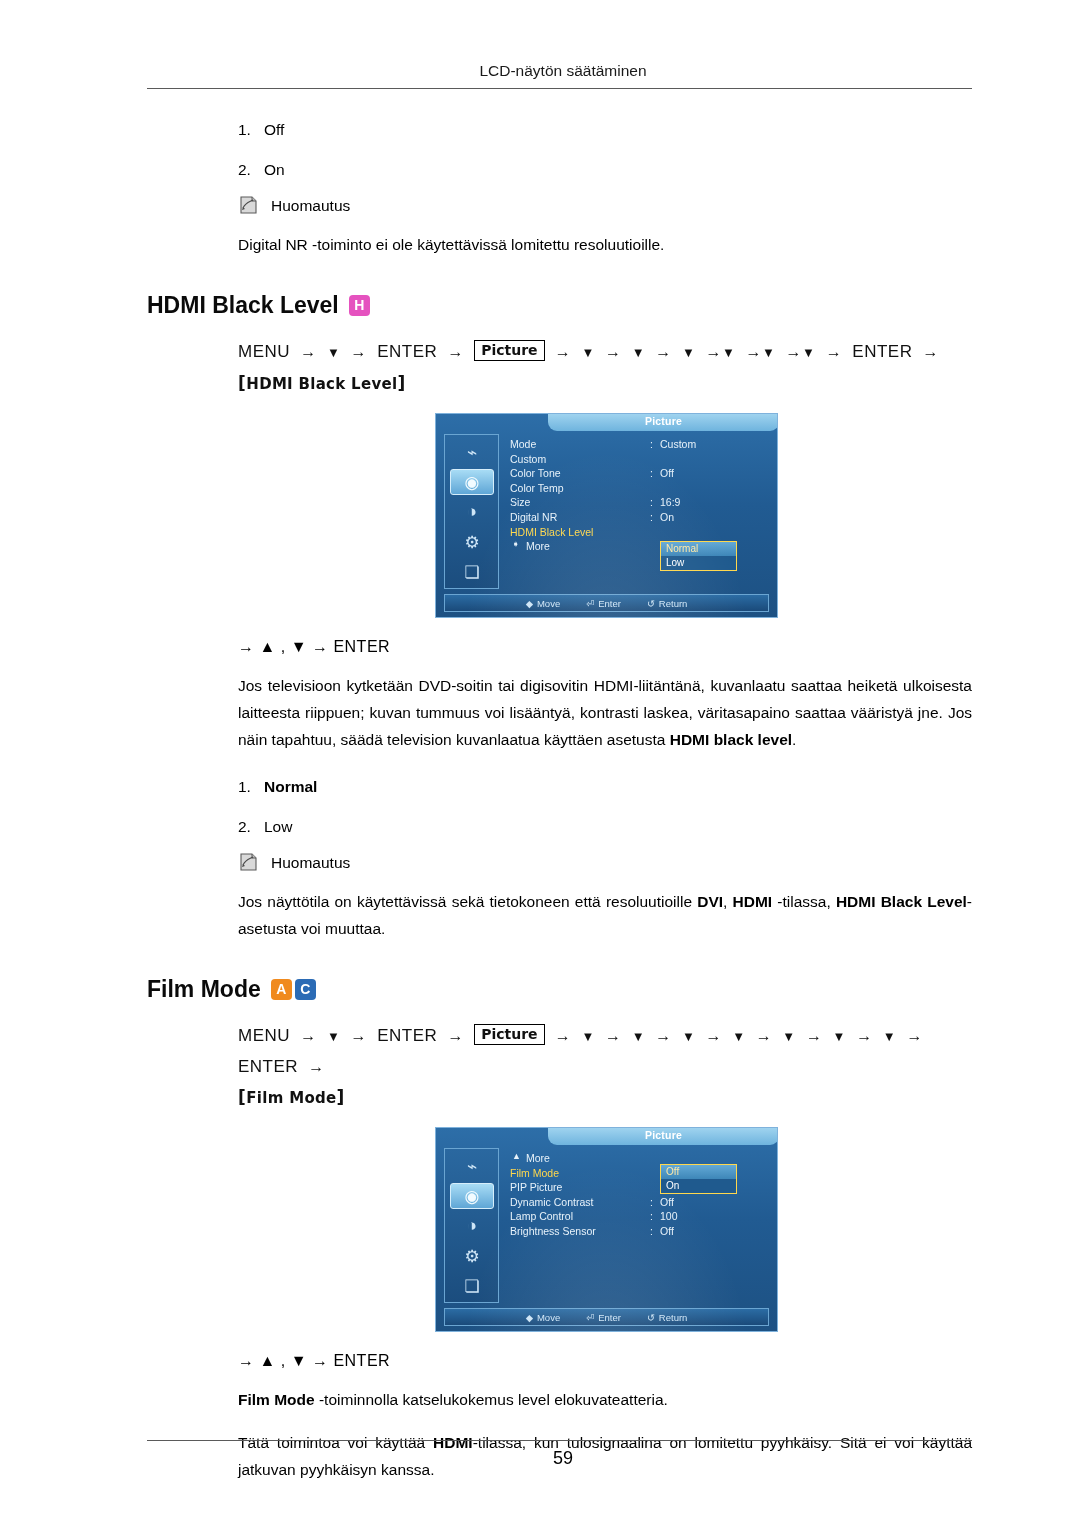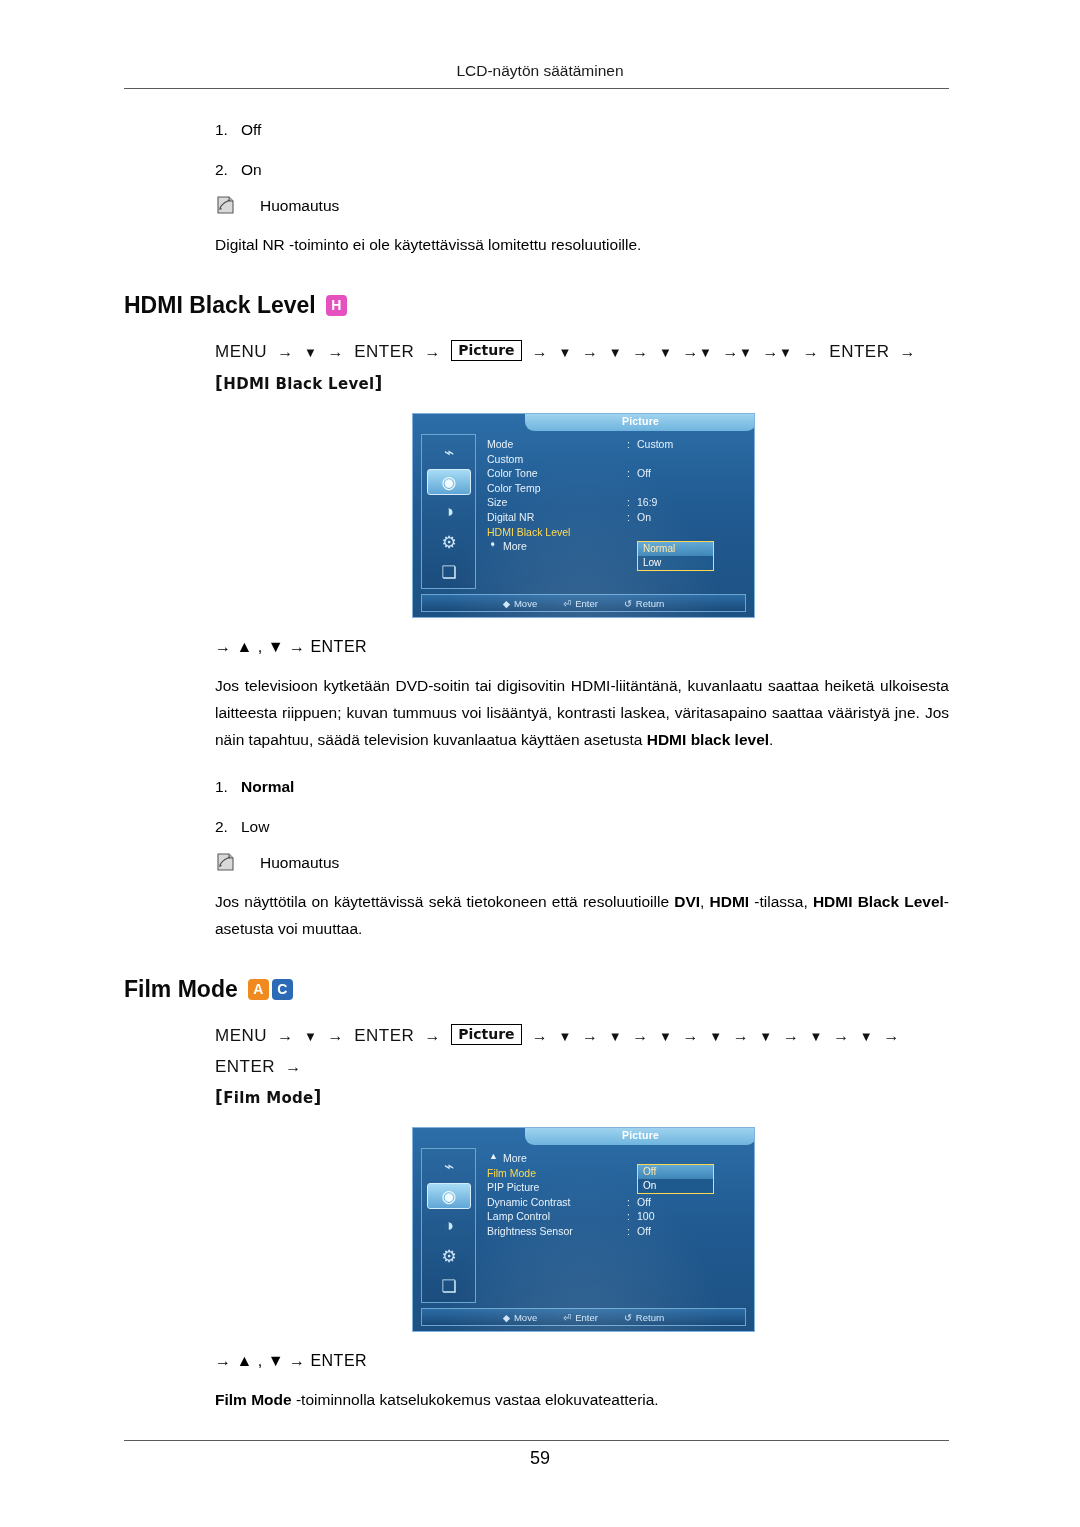--- a/index.html
+++ b/index.html
@@ -12,20 +12,21 @@
     height: 1527px;
     font-family: "Liberation Sans", sans-serif;
     color: #000000;
     position: relative;
   }
   .page {
     position: relative;
     width: 980px;
     height: 1527px;
     box-sizing: border-box;
+    margin-left: 23px;
   }
   
   .header {
     position: absolute;
     top: 62px;
     left: 0;
     width: 1080px;
     text-align: center;
     font-size: 15.5px;
     color: #1a1a1a;
@@ -84,21 +85,21 @@
     margin-left: 26px;
   }
   .numlist.bold li .txt { font-weight: bold; }
   .numlist li .num { font-weight: normal; }
 
   .note {
     margin: 6px 0 0 0;
     padding-left: 91px;
     display: flex;
     align-items: center;
-    gap: 25px;
+    gap: 13px;
     font-size: 15.5px;
   }
   .note-icon {
     width: 20px;
     height: 19px;
     display: inline-block;
     position: relative;
   }
   .para {
     padding-left: 91px;
@@ -578,21 +579,22 @@
         <span><span class="k">⏎</span><span>Enter</span></span>
         <span><span class="k">↺</span><span>Return</span></span>
       </div>
       <div class="osd-glow"></div>
     </div>
 
     <div class="enterline">
       →&nbsp;<span class="up">▲</span>&nbsp;,&nbsp;<span class="dn">▼</span>&nbsp;→&nbsp;<span>ENTER</span>
     </div>
 
-    <div class="para"><b>Film Mode</b><span> -toiminnolla katselukokemus vastaa elokuvateatteria.</span></div>
-
+    <div class="para"><b>Film Mode</b><span> -toiminnolla katselukokemus level elokuvateatteria.</span></div>
+
+    <div class="para"><span>Tätä toimintoa voi käyttää </span><b>HDMI</b><span>-tilassa, kun tulosignaalina on lomitettu pyyhkäisy. Sitä ei voi käyttää jatkuvan pyyhkäisyn kanssa.</span></div>
 
   </div>
 
   <div class="footer-rule"></div>
   <div class="footer-num">59</div>
 
 </div>
 
 </body></html>

